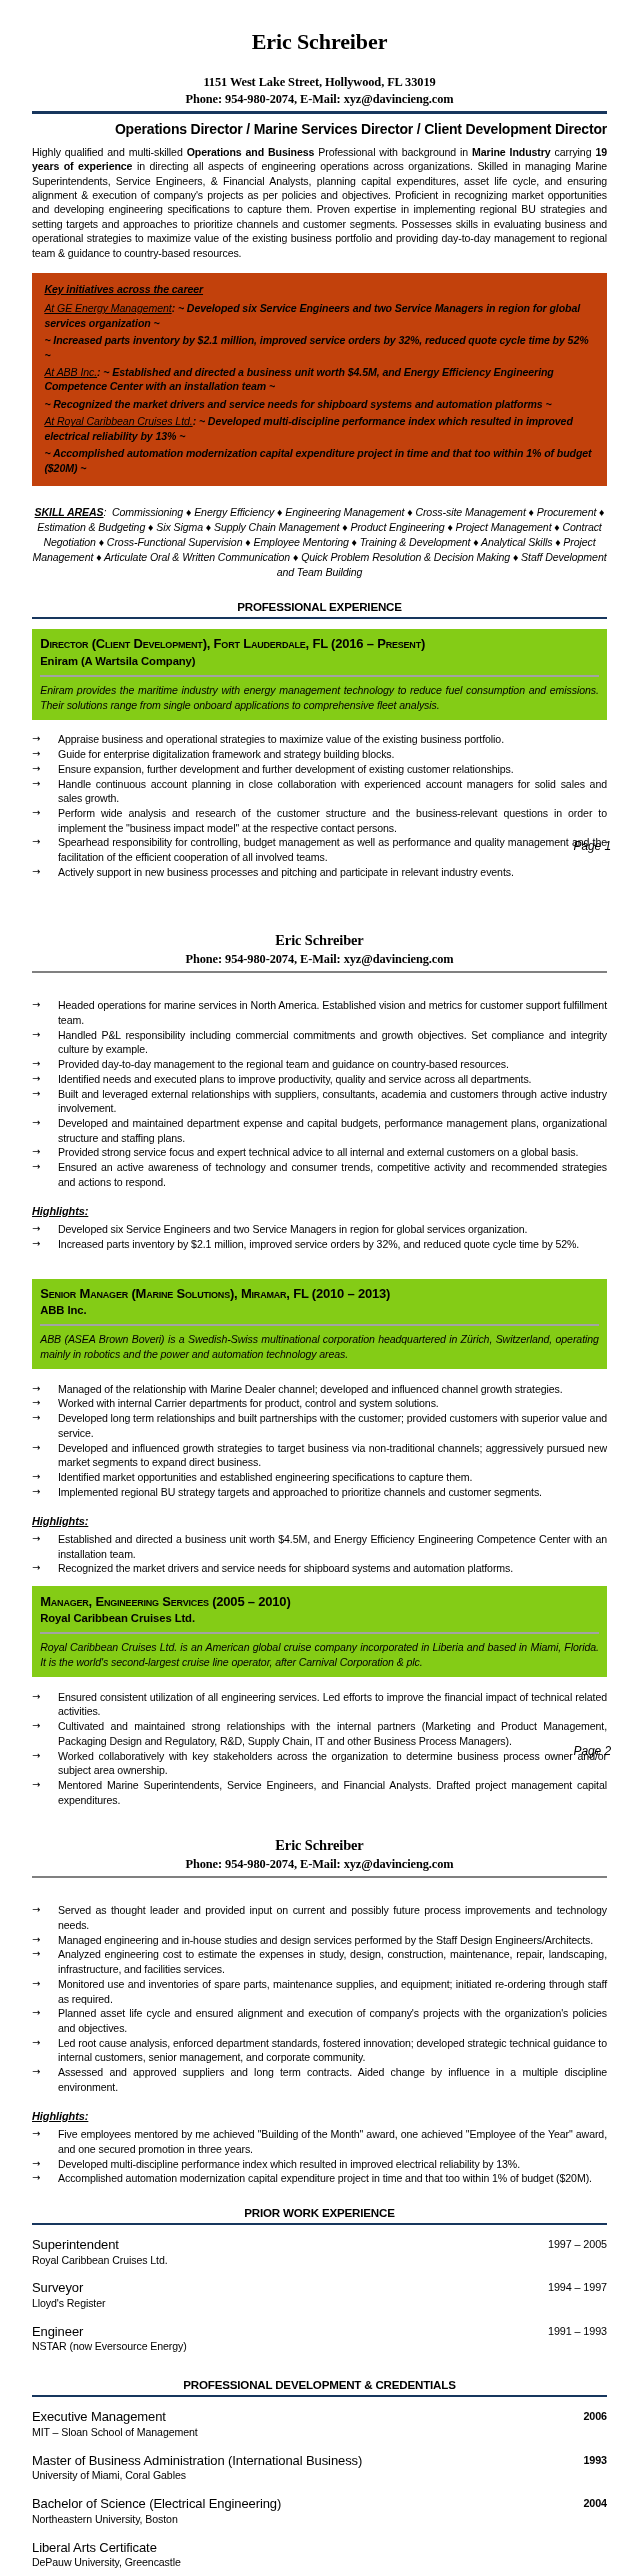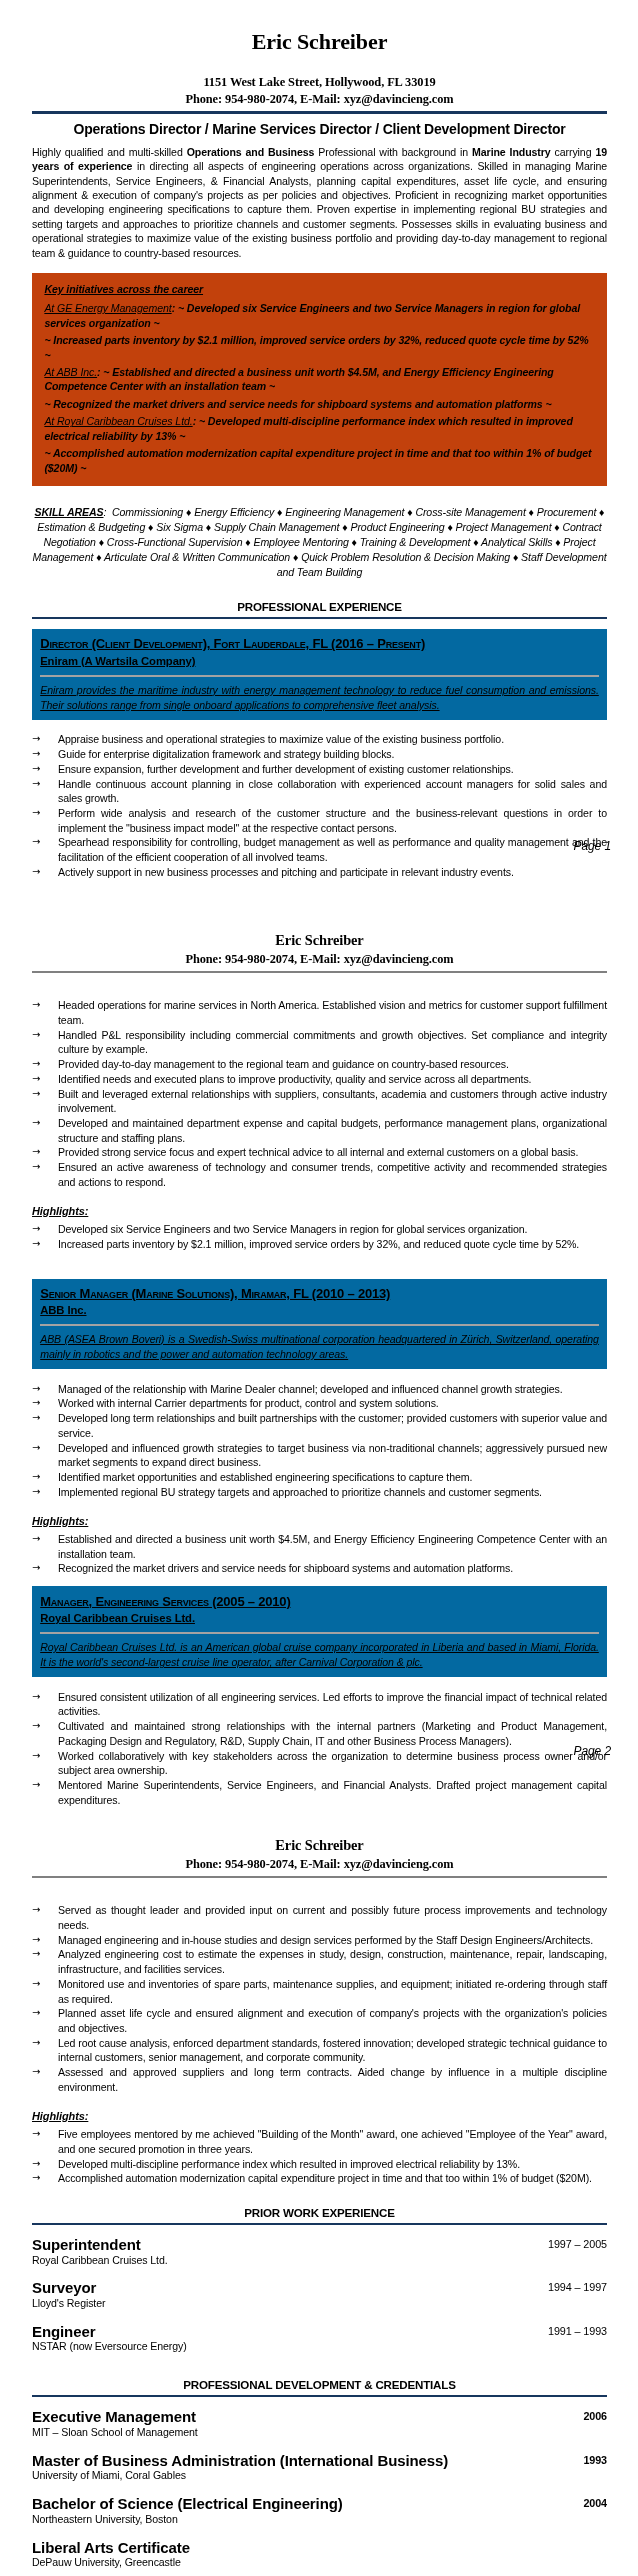--- a/index.html
+++ b/index.html
@@ -16,21 +16,21 @@
   .page-2 { height: 905px; }
   .page-3 { height: 904px; }
 
   
   .main-header { text-align: center; padding-top: 30px; font-family: "Liberation Serif", serif; }
   .person-name { font-size: 22px; font-weight: bold; line-height: 1.1; }
   .person-address { font-size: 12.4px; font-weight: bold; margin-top: 21px; }
   .person-contact { font-size: 12.4px; font-weight: bold; margin-top: 2.1px; }
   .navy-rule { border: 0; height: 3.1px; background: #17365D; margin-top: 4.1px; }
   .navy-rule.thin { height: 2.1px; }
-  .doc-title { font-size: 14px; font-weight: bold; text-align: center; margin-top: 6.2px; letter-spacing: -0.2px; }
+  .doc-title { font-size: 14px; font-weight: bold; text-align: right; margin-top: 6.2px; letter-spacing: -0.2px; }
 
   
   .summary { margin-top: 8.2px; text-align: justify; line-height: 14.4px; }
   .summary .b { font-weight: bold; }
 
   
   .key-box {
     margin-top: 13.4px;
     background: #c2410c;
     padding: 8.2px 12.4px 10.3px 12.4px;
@@ -44,21 +44,21 @@
 
   
   .skills { margin-top: 19.6px; text-align: center; font-style: italic; line-height: 15px; }
   .skills-label { font-weight: bold; text-decoration: underline; }
 
   
   .section-h { margin-top: 19.6px; text-align: center; font-weight: bold; font-size: 11.6px; letter-spacing: -0.2px; }
   .section-h + .navy-rule { margin-top: 4.1px; }
 
   
-  .job-box { background: #0369a1; margin-top: 10.3px; padding: 6.2px 8.2px 7.2px 8.2px; text-decoration: underline; }
+  .job-box { background: #84cc16; margin-top: 10.3px; padding: 6.2px 8.2px 7.2px 8.2px; }
   .job-title { font-weight: bold; font-size: 13px; font-variant: small-caps; letter-spacing: -0.2px; line-height: 17.5px; }
   .job-company { font-weight: bold; font-size: 11.3px; line-height: 16.5px; }
   .job-divider { border: 0; height: 2.1px; background: #A3A3A3; margin: 5.2px 0 6.2px 0; }
   .job-about { font-style: italic; line-height: 15px; text-align: justify; }
 
   
   ul.bullets { list-style: none; margin-top: 12.4px; }
   ul.bullets li { display: flex; line-height: 14.7px; text-align: justify; }
   ul.bullets .marker { flex: 0 0 26px; font-family: "DejaVu Sans", sans-serif; font-size: 9.8px; }
   ul.bullets .btext { flex: 1; }
@@ -73,21 +73,21 @@
   
   .mini-header { text-align: center; padding-top: 31px; font-family: "Liberation Serif", serif; }
   .mini-name { font-size: 14.4px; font-weight: bold; }
   .mini-contact { font-size: 12.4px; font-weight: bold; margin-top: 3.1px; }
   .gray-rule { border: 0; height: 2.1px; background: #808080; margin-top: 4.1px; }
 
   
   .entries { margin-top: 7.2px; }
   .entry { margin-top: 12.4px; }
   .entry-row { display: flex; justify-content: space-between; }
-  .entry-title { font-weight: bold; font-size: 15px; line-height: 15.5px; }
+  .entry-title { font-weight: normal; font-size: 13px; line-height: 15.5px; }
   .entry-year { font-size: 10.8px; line-height: 15.5px; }
   .entry-year.bold { font-weight: bold; }
   .entry-company { line-height: 15.5px; }
 
   .page-footer {
     position: absolute; right: 28px; bottom: 48px;
     font-style: italic; font-size: 12px;
   }
 </style>
 </head>

